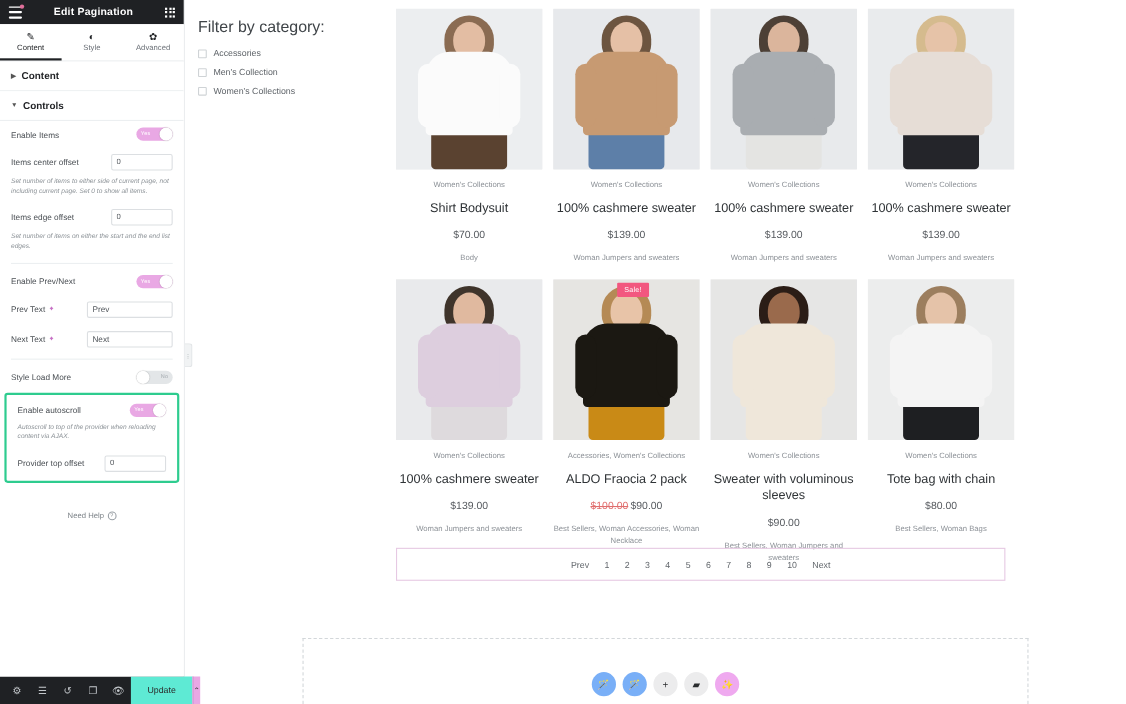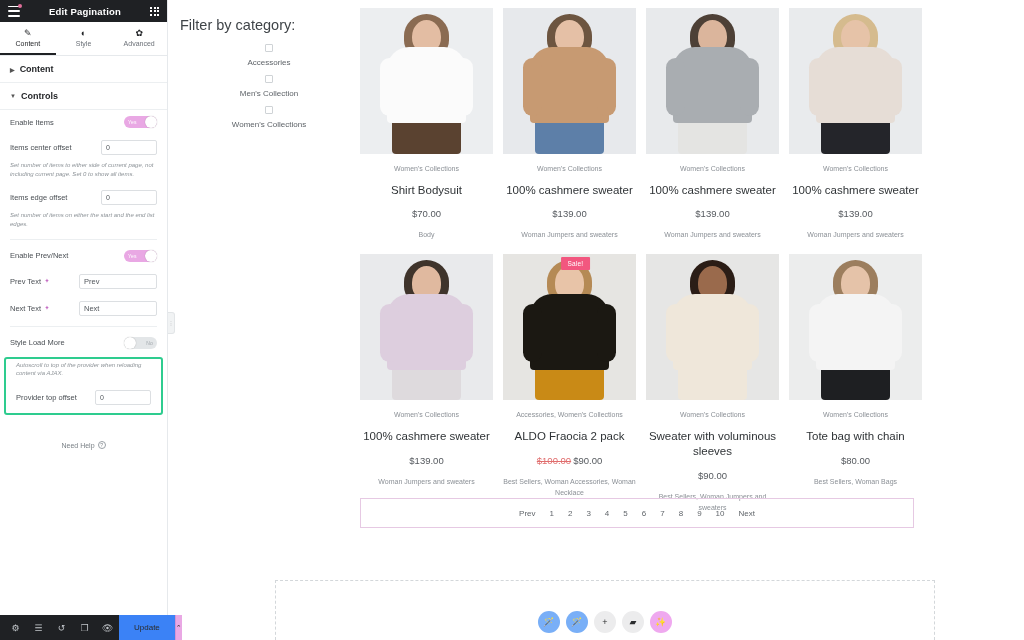--- a/index.html
+++ b/index.html
@@ -76,36 +76,36 @@
 
   .need-help { text-align: center; font-size: 7px; color: #7a8086; margin-top: 26px;
     display: flex; align-items: center; justify-content: center; gap: 3px; cursor: pointer; }
   .qmark { display: inline-flex; align-items: center; justify-content: center;
     width: 8px; height: 8px; border: 1px solid #9aa0a6; border-radius: 50%; font-size: 5px; }
 
   .panel-footer { height: 25px; background: #1f2124; display: flex; align-items: center; flex: none; }
   .pf-icons { display: flex; gap: 0; padding-left: 4px; flex: 1; }
   .pf-icons span { width: 23px; height: 25px; display: flex; align-items: center;
     justify-content: center; color: #c3c7cb; font-size: 9px; cursor: pointer; }
-  .update-btn { background: #3b82f6; color: #2b2b2b; font-size: 8px; height: 25px;
+  .update-btn { background: #5eead4; color: #2b2b2b; font-size: 8px; height: 25px;
     display: flex; align-items: center; padding: 0 15px; cursor: pointer; font-weight: 500; }
   .update-caret { background: #e9a8e4; color: #2b2b2b; height: 25px; width: 18px;
     display: flex; align-items: center; justify-content: center; font-size: 7px;
     border-left: 1px solid #d694d2; cursor: pointer; }
 
   
   .canvas { flex: 1; height: 640px; background: #fff; position: relative; overflow: hidden; }
   .drag-handle { position: absolute; left: 0; top: 312px; width: 7px; height: 22px;
     background: #f1f3f4; border: 1px solid #e2e5e7; border-left: none;
     border-radius: 0 3px 3px 0; display: flex; align-items: center; justify-content: center;
     font-size: 5px; color: #9aa0a6; cursor: col-resize; z-index: 4; }
 
   .filter-block { position: absolute; left: 12px; top: 6px; width: 178px; margin-top: 11px; }
   .filter-title { font-size: 14.5px; color: #3f4448; margin-bottom: 11px; font-weight: 400; }
-  .filter-item { display: flex; align-items: center; gap: 6px; margin-bottom: 8px; cursor: pointer; flex-direction: column; }
+  .filter-item { display: flex; align-items: flex-end; gap: 6px; margin-bottom: 8px; cursor: pointer; }
   .cbox { width: 8px; height: 8px; border: 1px solid #cfd3d6; border-radius: 1px; background: #fff; flex: none; }
   .filter-item span { font-size: 8px; color: #5e6368; }
 
   .grid-wrap { position: absolute; left: 192px; top: 8px; width: 562px; }
   .prod-grid { display: grid; grid-template-columns: repeat(4, 1fr); column-gap: 10px; }
   .prod { position: relative; text-align: center; }
   .prod-img { width: 100%; height: 146px; position: relative; overflow: hidden; background: #e9e9ea; }
   .prod-cat { font-size: 7px; color: #8b9096; margin-top: 10px; line-height: 1.5; }
   .prod-name { font-size: 11.5px; color: #2f3336; margin-top: 8px; line-height: 1.3; font-weight: 400; }
   .prod-price { font-size: 9.5px; color: #55595e; margin-top: 11px; }
@@ -245,20 +245,27 @@
 
       <div class="ctrl-row">
         <span class="ctrl-label">Style Load More</span>
         <span class="switch off">
           <span class="lbl">No</span>
           <span class="knob"></span>
         </span>
       </div>
 
       <div class="highlight-box">
+        <div class="ctrl-row">
+          <span class="ctrl-label">Enable autoscroll</span>
+          <span class="switch on">
+            <span class="lbl">Yes</span>
+            <span class="knob"></span>
+          </span>
+        </div>
         <div class="desc">Autoscroll to top of the provider when reloading content via AJAX.</div>
         <div class="ctrl-row">
           <span class="ctrl-label">Provider top offset</span>
           <input class="num-input" value="0" style="">
         </div>
       </div>
 
       <div class="need-help">
         <span>Need Help</span>
         <span class="qmark">?</span>

